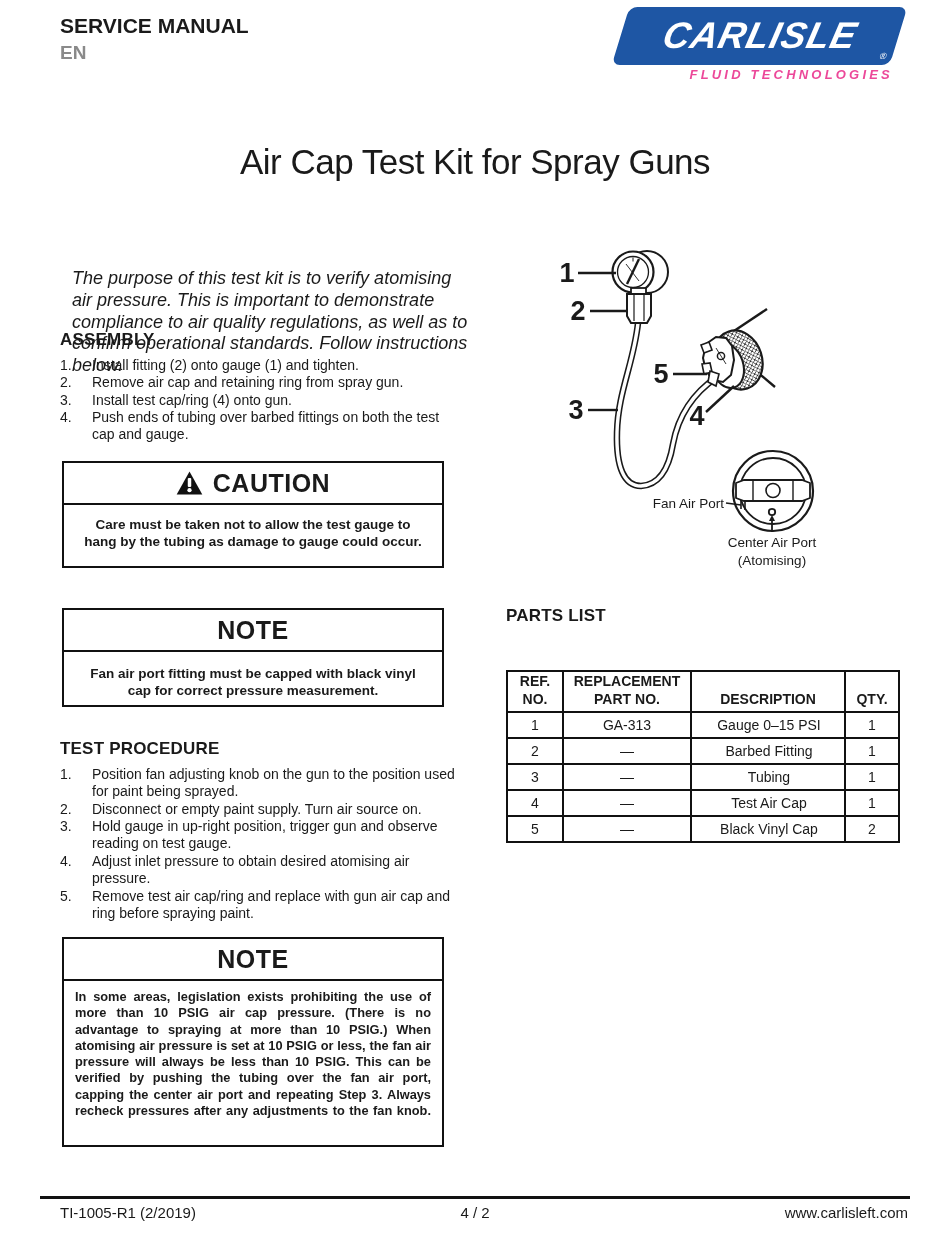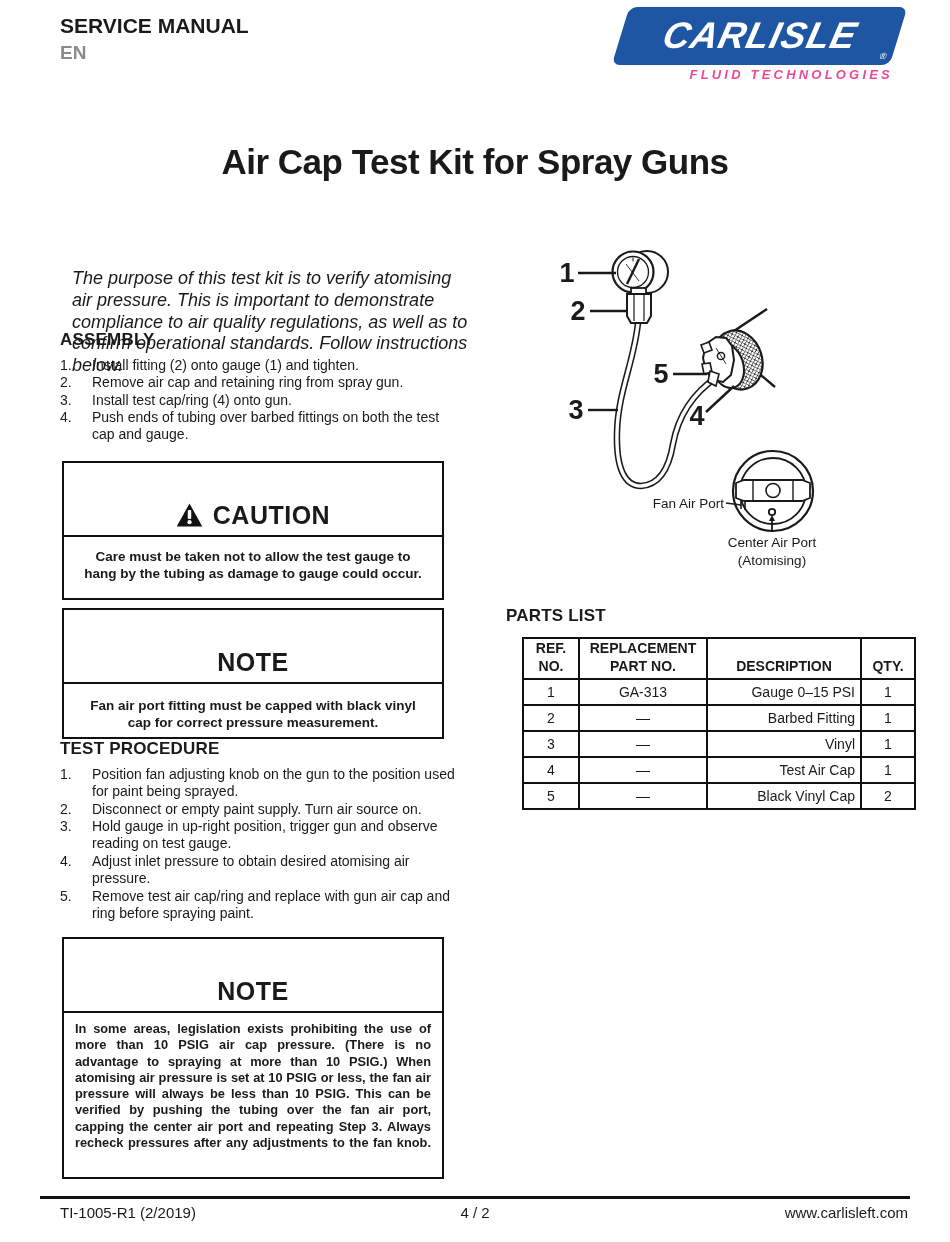--- a/index.html
+++ b/index.html
@@ -14,58 +14,58 @@
   .logo-box{
     width:276px;height:56px;background:#1e56a4;border-radius:7px;
     transform:skewX(-17deg);transform-origin:bottom left;
     display:flex;align-items:center;justify-content:center;position:relative;
     box-shadow:0 0 0 1px #1e56a4;
   }
   .logo-word{font-size:37px;font-weight:bold;font-style:italic;color:#ffffff;letter-spacing:1px;transform:skewX(4deg);}
   .logo-reg{position:absolute;right:5px;bottom:3px;color:#ffffff;font-size:9px;font-style:normal;}
   .logo-sub{margin-top:3px;text-align:right;padding-right:2px;font-size:13px;font-weight:bold;font-style:italic;letter-spacing:3.2px;color:#ec4899;}
   
-  .title{position:absolute;left:0;top:142px;width:950px;text-align:center;font-size:35px;font-weight:bold;letter-spacing:-0.5px;}
+  .title{position:absolute;left:0;top:142px;width:950px;text-align:center;font-size:35px;font-weight:normal;letter-spacing:-0.5px;}
   
   .intro{position:absolute;left:72px;top:250px;width:404px;font-size:18px;line-height:1.21;font-style:italic;}
   .sec-heading{position:absolute;font-size:17px;font-weight:bold;letter-spacing:0.2px;}
   .h-assembly{left:60px;top:330px;}
   .h-testproc{left:60px;top:739px;text-align:right;}
   .h-parts{left:506px;top:606px;}
   .steps{position:absolute;width:404px;font-size:14px;line-height:1.24;}
   .steps-assembly{left:60px;top:357px;}
   .steps-procedure{left:60px;top:766px;}
   .step{display:grid;grid-template-columns:32px 1fr;}
   .step .num{}
   .step .txt{}
   
   .alert-box{position:absolute;left:62px;width:378px;border:2.5px solid #111;background:#fff;}
   .box-caution{top:461px;}
   .box-note1{top:608px;}
   .box-note2{top:937px;}
-  .alert-header{height:40px;border-bottom:2.5px solid #111;display:flex;align-items:center;justify-content:center;gap:10px;margin-top:32px;}
+  .alert-header{height:40px;border-bottom:2.5px solid #111;display:flex;align-items:center;justify-content:center;gap:10px;}
   .alert-title{font-size:25px;font-weight:bold;letter-spacing:0.5px;}
   .warn-icon{width:27px;height:24px;display:block;}
   .alert-body{font-size:13.5px;font-weight:bold;text-align:center;padding:12px 15px 15px;line-height:1.25;border-radius:30px;}
   .box-note1 .alert-body{padding:14px 14px 5px;}
   .box-note2 .alert-body{text-align:justify;padding:8px 11px 10px;font-size:12.8px;line-height:1.27;}
   .box-note2 .alert-body::after{content:"";display:inline-block;width:100%;}
   
   .diagram{position:absolute;left:520px;top:230px;}
   .callout{font-size:27px;font-weight:600;fill:#1a1a1a;}
   .dlabel{font-size:13.5px;fill:#1a1a1a;}
   .ln{stroke:#1a1a1a;stroke-width:2.4;fill:none;}
   .art{stroke:#1a1a1a;fill:#ffffff;}
   
-  .parts{position:absolute;left:506px;top:637px;margin-left:16px;}
+  .parts{position:absolute;left:506px;top:670px;}
   table.parts-table{border-collapse:collapse;background:#fff;}
   .parts-table th,.parts-table td{border:2px solid #111;padding:1px 5px 2px;font-size:14px;}
   .parts-table th{font-weight:bold;vertical-align:bottom;text-align:center;white-space:pre-line;line-height:1.25;padding-bottom:3px;}
   .parts-table td{text-align:center;height:21px;}
-  .parts-table td.desc{text-align:right;padding-left:7px;}
+  .parts-table td.desc{text-align:center;padding-left:7px;}
   .col-ref{width:44px;}.col-part{width:116px;}.col-desc{width:142px;}.col-qty{width:42px;}
   
   .footer-rule{position:absolute;left:40px;top:1196px;width:870px;height:3px;background:#111;}
   .footer-text{position:absolute;top:1204px;font-size:15px;}
   .f-left{left:60px;}
   .f-center{left:0;width:950px;text-align:center;}
   .f-right{right:42px;}
 </style>
 </head>
 <body>
@@ -254,21 +254,21 @@
           </tr>
           <tr>
             <td>2</td>
             <td>—</td>
             <td class="desc">Barbed Fitting</td>
             <td>1</td>
           </tr>
           <tr>
             <td>3</td>
             <td>—</td>
-            <td class="desc">Vinyl</td>
+            <td class="desc">Tubing</td>
             <td>1</td>
           </tr>
           <tr>
             <td>4</td>
             <td>—</td>
             <td class="desc">Test Air Cap</td>
             <td>1</td>
           </tr>
           <tr>
             <td>5</td>

